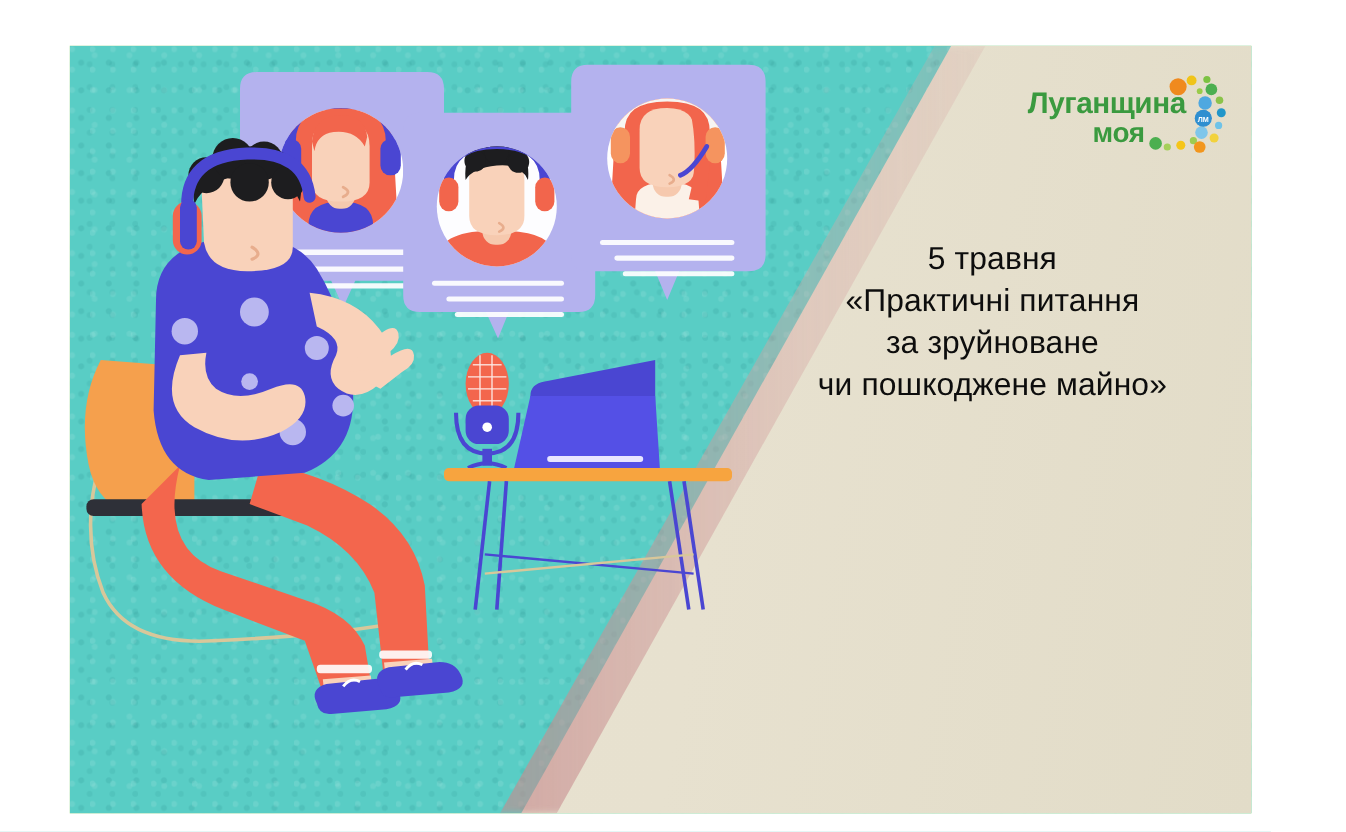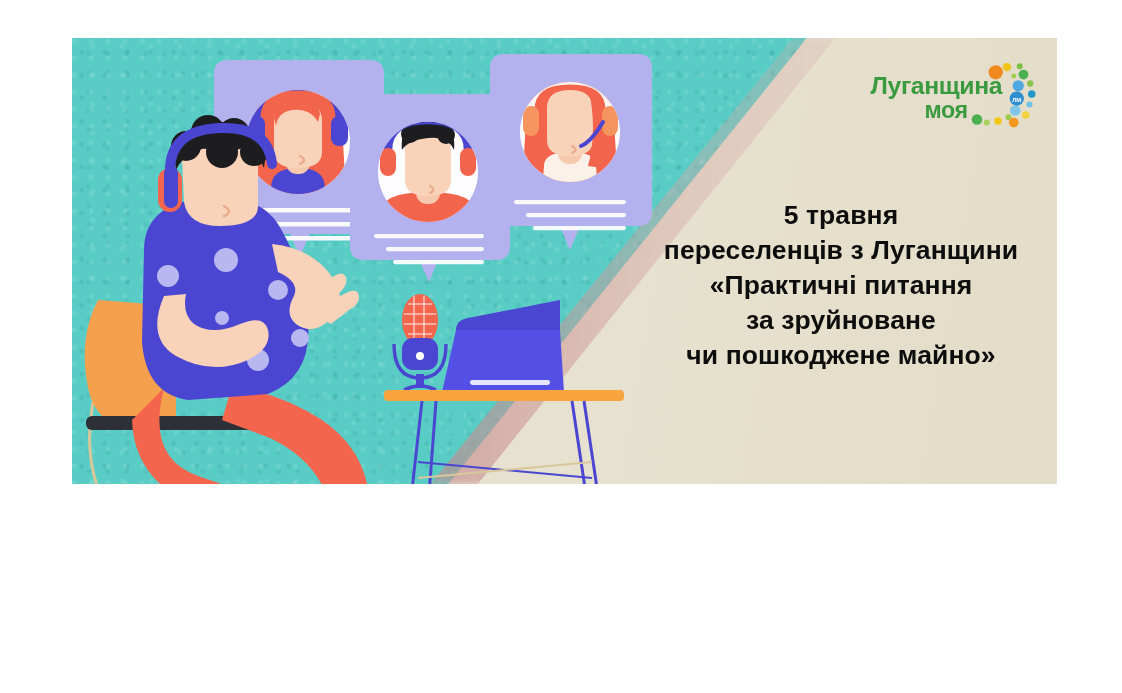--- a/index.html
+++ b/index.html
@@ -1,21 +1,21 @@
 <!DOCTYPE html>
 <html><head>
 <meta charset="utf-8">
 <style>
   html,body{margin:0;padding:0;background:#ffffff;}
   body{width:1122px;height:693px;overflow:hidden;font-family:"Liberation Sans",sans-serif;}
 
   #poster{
     position:absolute;
-    left:72px; top:38px;
-    width:985px; height:446px;
+    left:58px; top:38px;
+    width:985px; height:640px;
     overflow:hidden;
     background:#fef9c3;
   }
 
   
   .bg-teal{
     position:absolute; inset:0;
     background:
       radial-gradient(circle at 12% 18%, rgba(255,255,255,.10) 0 2px, transparent 3px),
       radial-gradient(circle at 42% 62%, rgba(0,90,95,.10) 0 2px, transparent 3px),
@@ -43,21 +43,21 @@
   .logo{position:absolute; left:794px; top:12px; width:180px; height:88px;}
   .logo svg{display:block;}
 
   
   .headline{
     position:absolute;
     left:563px; top:160px;
     width:412px;
     text-align:center;
     color:#0d0d0d;
-    font-weight:bold;
+    font-weight:normal;
     font-size:26.5px;
     line-height:35px;
     letter-spacing:.1px;
   }
   .headline .ln{display:block; white-space:nowrap;}
 
   
   .illus{position:absolute; left:0; top:0; width:660px; height:610px;}
   .illus svg{display:block;}
 </style>
@@ -275,19 +275,18 @@
       <text id="logo-line2" x="78" y="82" font-family="Liberation Sans, sans-serif" font-size="31" font-weight="bold" fill="#3a9a3f" letter-spacing="-0.5">моя</text>
       <g>
         <circle cx="201" cy="56" r="9.5" fill="#2f8fd0"></circle>
         <text id="logo-badge-label" x="201" y="60" text-anchor="middle" font-family="Liberation Sans, sans-serif" font-size="8" font-weight="bold" fill="#ffffff">ЛМ</text>
       </g>
     </svg>
   </div>
 
   <div class="headline">
     <span class="ln">5 травня</span>
-    <span class="ln">переселенців з Луганщини</span>
     <span class="ln">«Практичні питання</span>
     <span class="ln">за зруйноване</span>
     <span class="ln">чи пошкоджене майно»</span>
   </div>
 
 </div>
 
 </body></html>

